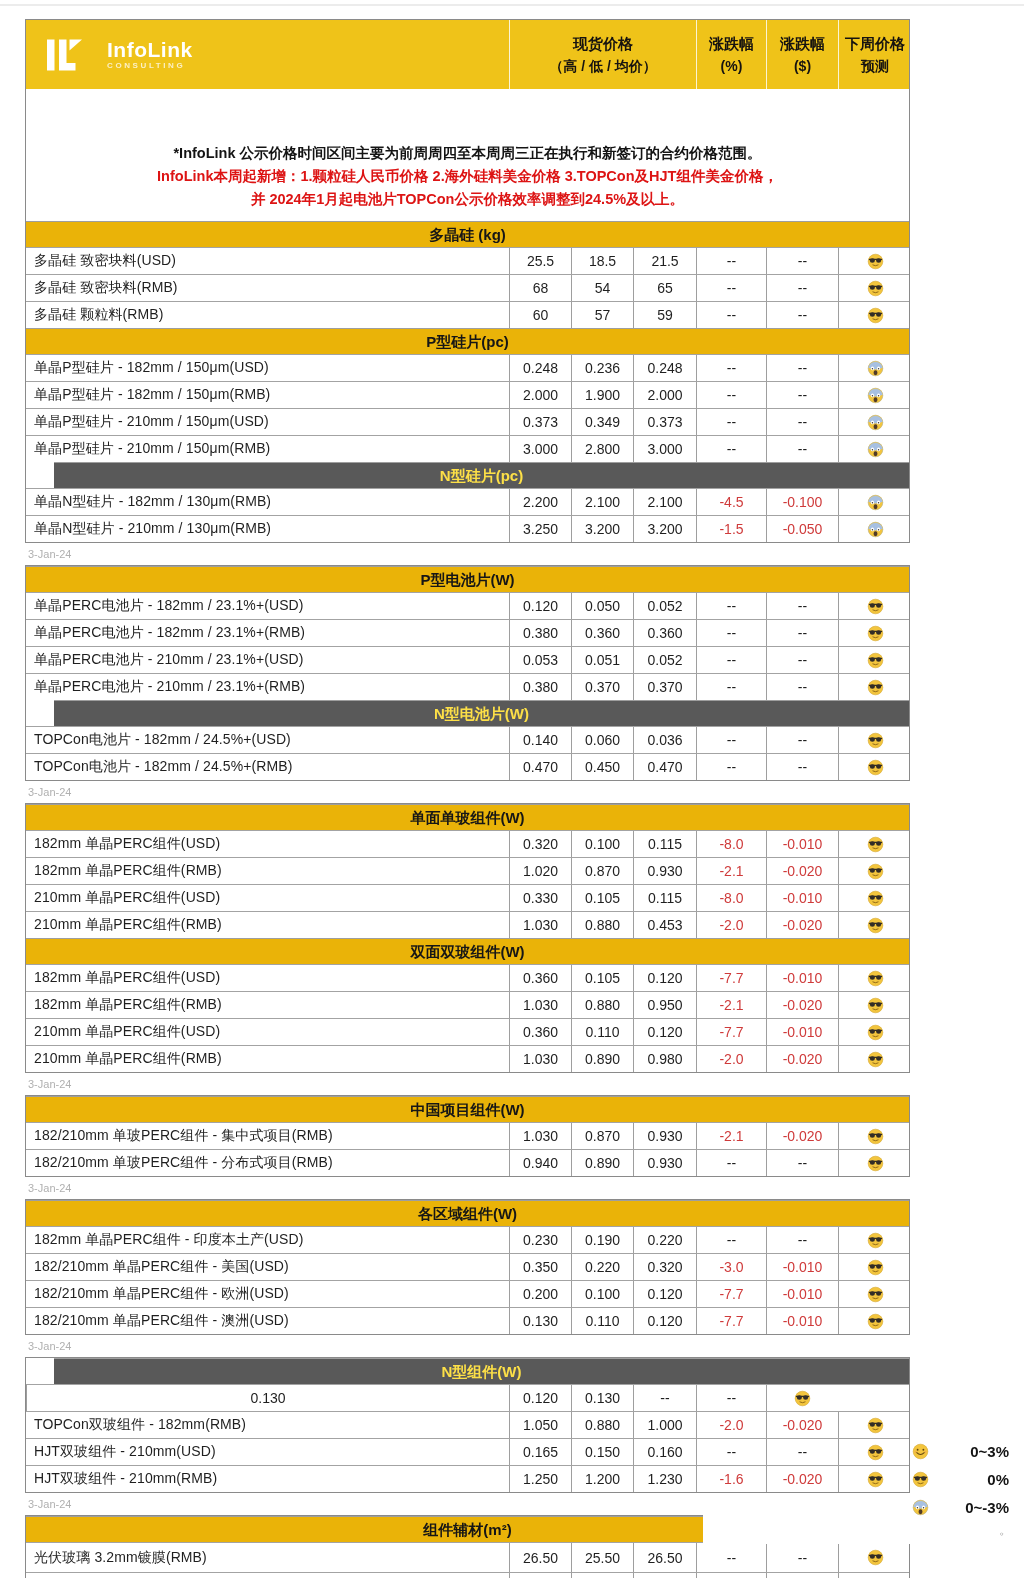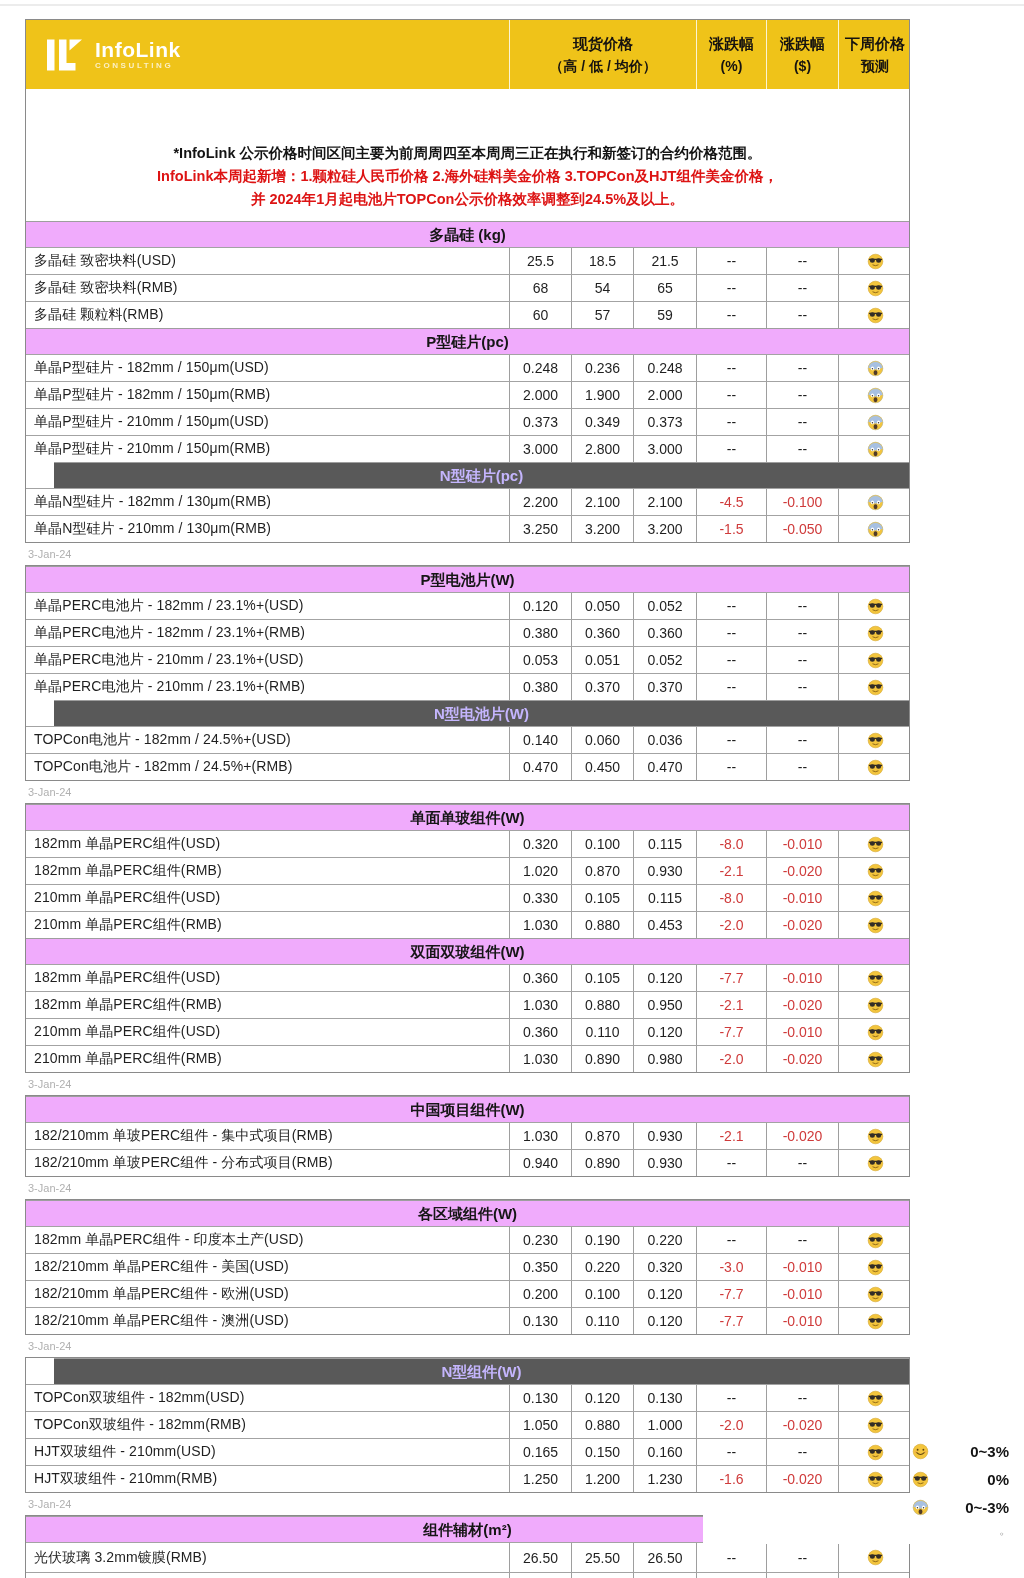--- a/index.html
+++ b/index.html
@@ -10,33 +10,33 @@
 
   
   .tbl { border:1px solid #8a8a8a; background:#fff; }
   .date { color:#b0b0b0; font-size:11px; line-height:16px; padding:3px 0 3px 3px; height:22px; }
 
   
   .ytop { display:grid; grid-template-columns:483px 187px 70px 72px 73px; height:69px; background:#efc319; }
   .yh { display:flex; flex-direction:column; justify-content:center; align-items:center;
         font-weight:700; font-size:15px; line-height:22px; border-left:1px solid #fbf4d4; color:#161310; }
   .yh .l2 { font-size:14px; }
-  .logo-cell { border-left:none; flex-direction:row; justify-content:flex-start; padding-left:18px; gap:10px; }
+  .logo-cell { border-left:none; flex-direction:row; justify-content:flex-start; padding-left:18px; gap:22px; }
   .brandtxt .nm { color:#fff; font-size:21px; font-weight:700; letter-spacing:0.5px; line-height:22px; }
   .brandtxt .sub { color:rgba(255,255,255,0.75); font-size:8px; font-weight:700; letter-spacing:2.6px; line-height:10px; }
 
   
   .notes { padding:9px 6px 10px; text-align:center; font-weight:700; font-size:14.5px; line-height:23px; }
   .note-black { color:#141414;margin-top:44px; }
   .note-red { color:#dd1414; }
 
   
-  .sec { background:#f0abfc; color:#161616; text-align:center; font-weight:700; font-size:15px;
+  .sec { background:#eab308; color:#161616; text-align:center; font-weight:700; font-size:15px;
          line-height:25px; height:26px; border-top:1px solid #9e9e9e; }
-  .sec.dark { background:#595959; color:#c4b5fd;margin-left:28px; }
+  .sec.dark { background:#595959; color:#fde047;margin-left:28px; }
 
   
   .row { display:grid; grid-template-columns:483px 62px 62px 63px 70px 72px 73px;
          border-top:1px solid #a3a3a3; min-height:27px; }
   .row.tall { min-height:30px; }
   .cell { border-left:1px solid #9e9e9e; display:flex; align-items:center; justify-content:center;
           font-size:14px; padding:2px 2px; }
   .cell.label { border-left:none; justify-content:flex-start; padding-left:8px; letter-spacing:0.1px; }
   .cell.neg { color:#cf3a3a; }
   .emo { width:17px; height:17px; display:block; }
@@ -678,21 +678,20 @@
                 <path d="M6.9 14.1 q3.1 1.9 6.2 0" stroke="#8a6414" stroke-width="1.1" fill="none" stroke-linecap="round"></path>
               </svg>
             </span>
           </div>
         </div>
       </div>
       <div class="date">3-Jan-24</div>
       <div class="tbl">
         <div class="sec dark">N型组件(W)</div>
         <div class="row">
-          <div class="cell label">TOPCon双玻组件 - 182mm(USD)</div>
           <div class="cell">0.130</div>
           <div class="cell">0.120</div>
           <div class="cell">0.130</div>
           <div class="cell">--</div>
           <div class="cell">--</div>
           <div class="cell">
             <span>
               <svg class="emo" viewBox="0 0 20 20">
                 <circle cx="10" cy="10" r="8.6" fill="#f3c53d" stroke="#d3a62c" stroke-width="0.7"></circle>
                 <rect x="2.2" y="6.9" width="15.6" height="1.3" rx="0.6" fill="#322d26"></rect>

